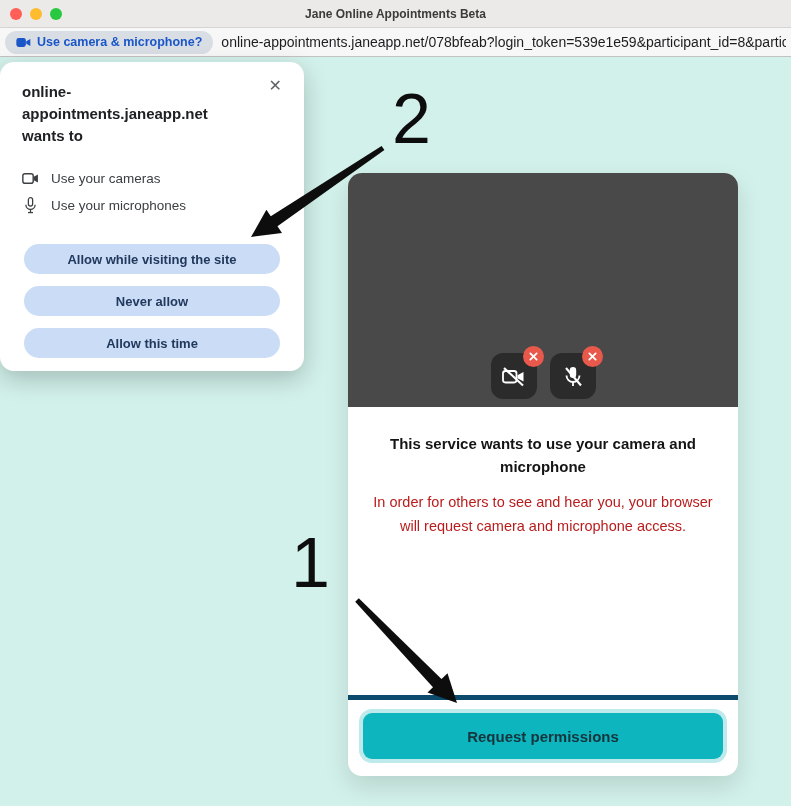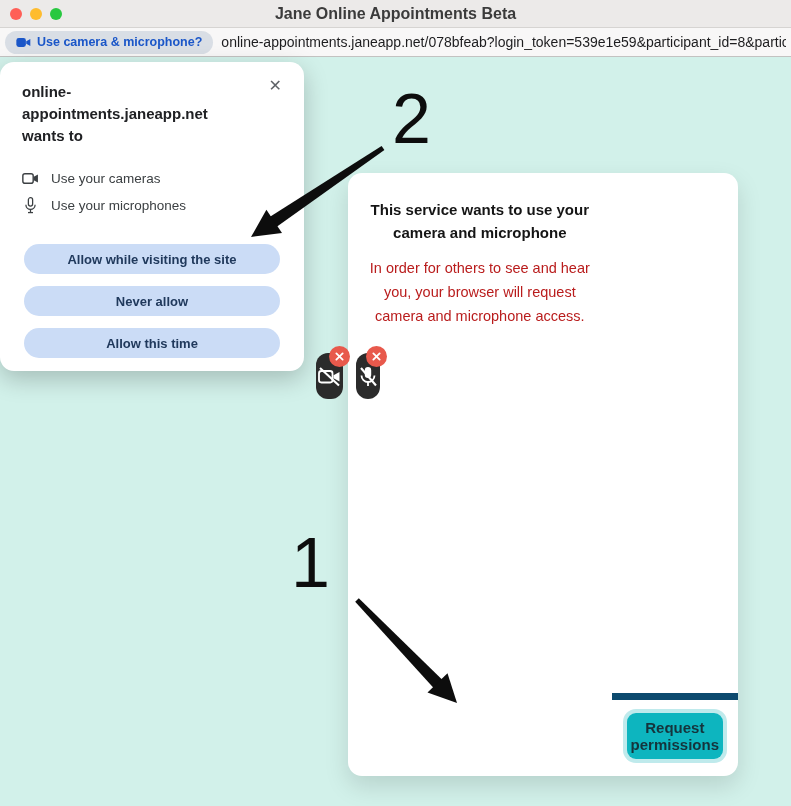--- a/index.html
+++ b/index.html
@@ -10,21 +10,21 @@
     background:#d2f1ea;
   }
   
   .titlebar {
     position:absolute; left:0; top:0; width:791px; height:28px;
     background:#eceae9; border-bottom:1px solid #d6d4d2;
     display:flex; align-items:center; justify-content:center;
   }
   .traffic { position:absolute; left:10px; top:8px; display:flex; gap:8px; }
   .light { width:12px; height:12px; border-radius:50%; }
-  .win-title { font-size:16px; font-weight:bold; color:#3b3b3b; }
+  .win-title { font-size:12px; font-weight:bold; color:#3b3b3b; }
   .urlbar {
     position:absolute; left:0; top:28px; width:791px; height:29px;
     background:#f8f7f7; border-bottom:1px solid #c3c2c1;
     display:flex; align-items:center; padding:0 5px; overflow:hidden;
   }
   .perm-badge {
     flex:0 0 auto; display:inline-flex; align-items:center; gap:6px;
     background:#d9dee5; border-radius:12px; height:23px; padding:0 11px;
     color:#1a56c8; font-size:12.5px; font-weight:bold; cursor:pointer;
   }
@@ -56,21 +56,21 @@
     display:block; width:100%; height:30px; margin-bottom:12px;
     background:#cbdcf6; border:none; border-radius:15px;
     font-family:"Liberation Sans", sans-serif;
     font-size:13px; font-weight:bold; color:#20395c; cursor:pointer;
   }
   
   .card {
     position:absolute; left:348px; top:173px; width:390px; height:603px;
     background:#fff; border-radius:14px;
     box-shadow:0 10px 25px rgba(0,0,0,.13);
-    display:flex; flex-direction:row;
+    display:flex; flex-direction:column;
   }
   .video {
     height:234px; background:#494949; border-radius:14px 14px 0 0;
     position:relative; flex:0 0 auto;
   }
   .tiles {
     position:absolute; left:0; bottom:8px; width:100%;
     display:flex; justify-content:center; gap:13px;
   }
   .tile {
@@ -86,21 +86,21 @@
   .card-text { text-align:center; padding:25px 20px 0 20px; }
   .card-heading {
     font-size:15px; font-weight:bold; color:#151515; line-height:23px;
     max-width:345px; margin:0 auto;
   }
   .card-body {
     font-size:14.5px; color:#b91c1c; line-height:24px;
     max-width:352px; margin:12px auto 0 auto;
   }
   .card-footer {
-    margin-top:auto; border-top:7px solid #0c4a6e; padding:13px 15px 17px 15px;
+    margin-top:auto; border-top:5px solid #0c4a6e; padding:13px 15px 17px 15px;
   }
   .request-btn {
     width:100%; height:46px; background:#0db5bf; border:none; border-radius:9px;
     box-shadow:0 0 0 4px #bfeaec;
     font-family:"Liberation Sans", sans-serif;
     font-size:15px; font-weight:bold; color:#15343c; cursor:pointer;
   }
   
   .annot-num {
     position:absolute; font-size:70px; font-weight:400; color:#0d0d0d;

